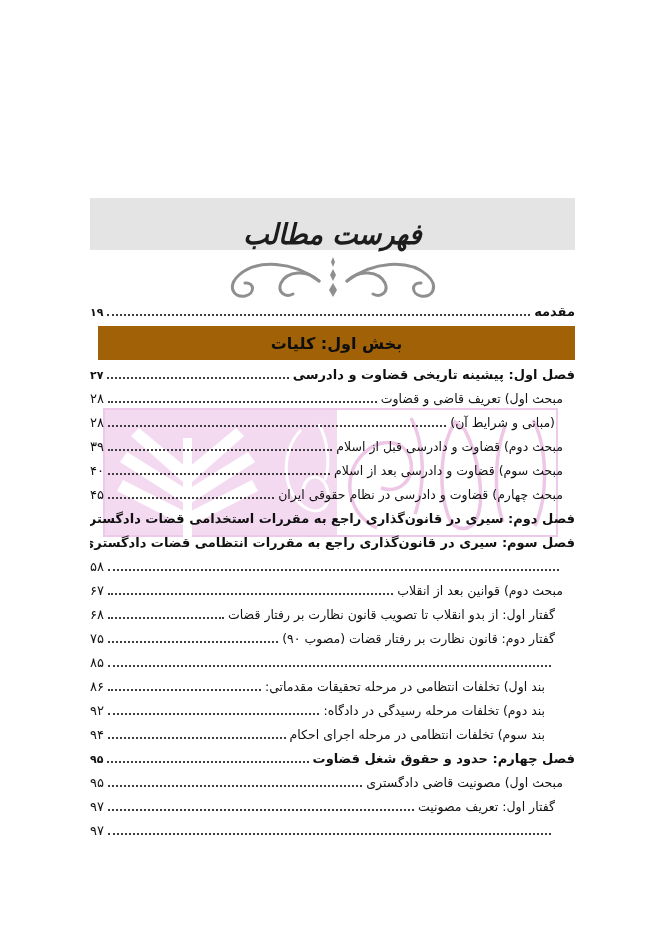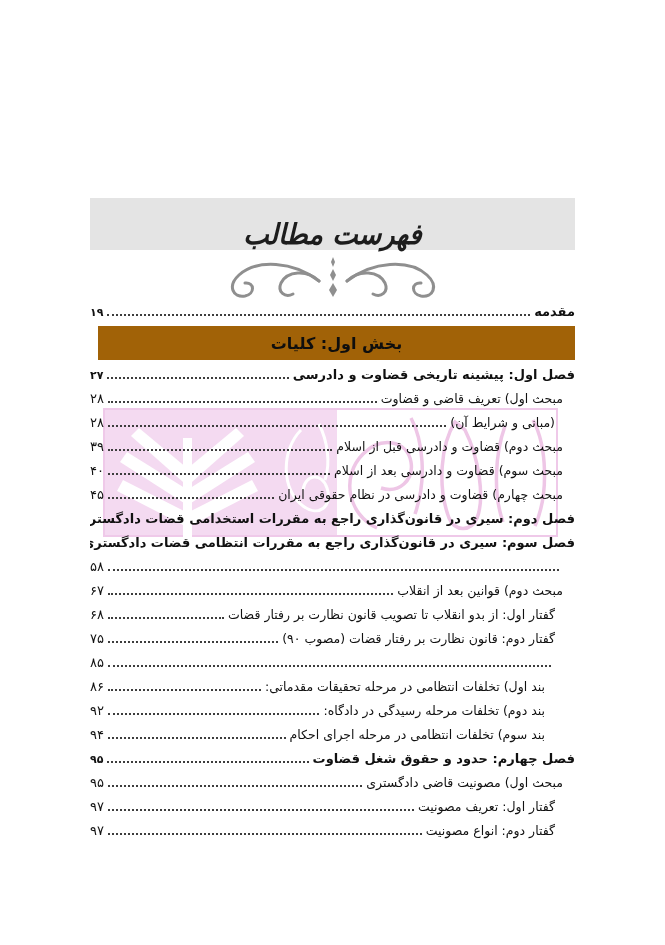--- a/index.html
+++ b/index.html
@@ -235,20 +235,19 @@
     <span class="pagenum">۹۵</span>
   </div>
 
   <div class="toc-row lvl2">
     <span class="entry-text">گفتار اول: تعریف مصونیت</span>
     <span class="leader"></span>
     <span class="pagenum">۹۷</span>
   </div>
 
   <div class="toc-row lvl2">
-    <span class="entry-text">گفتار دوم: انواع مصونیت</span>
     <span class="leader"></span>
     <span class="pagenum">۹۷</span>
   </div>
 </div>
   </div>
 
 </div>
 
 </body></html>

